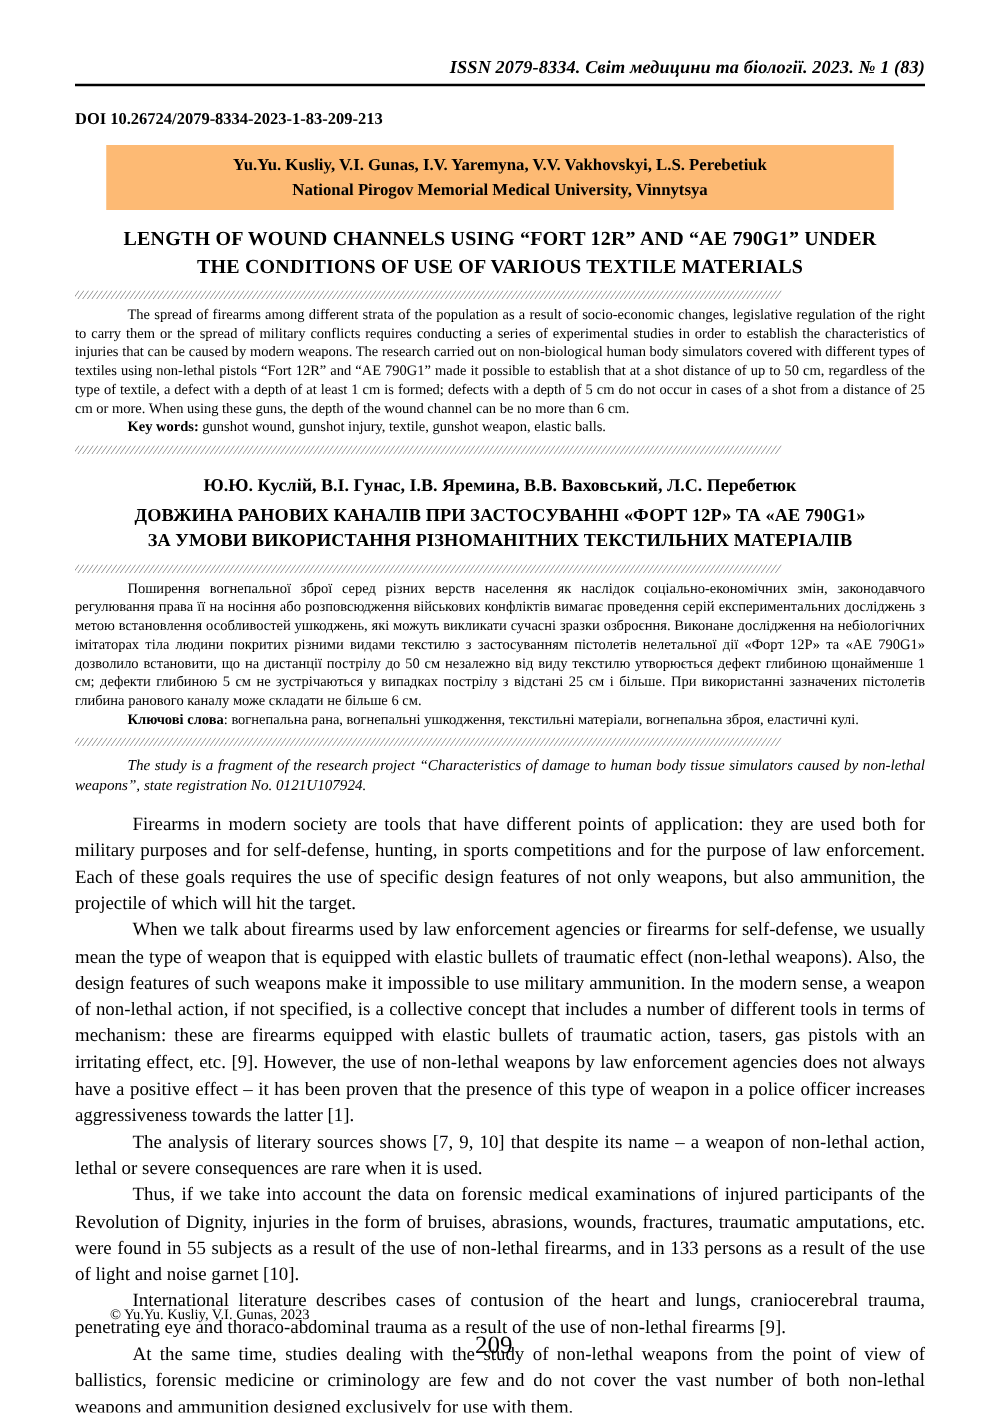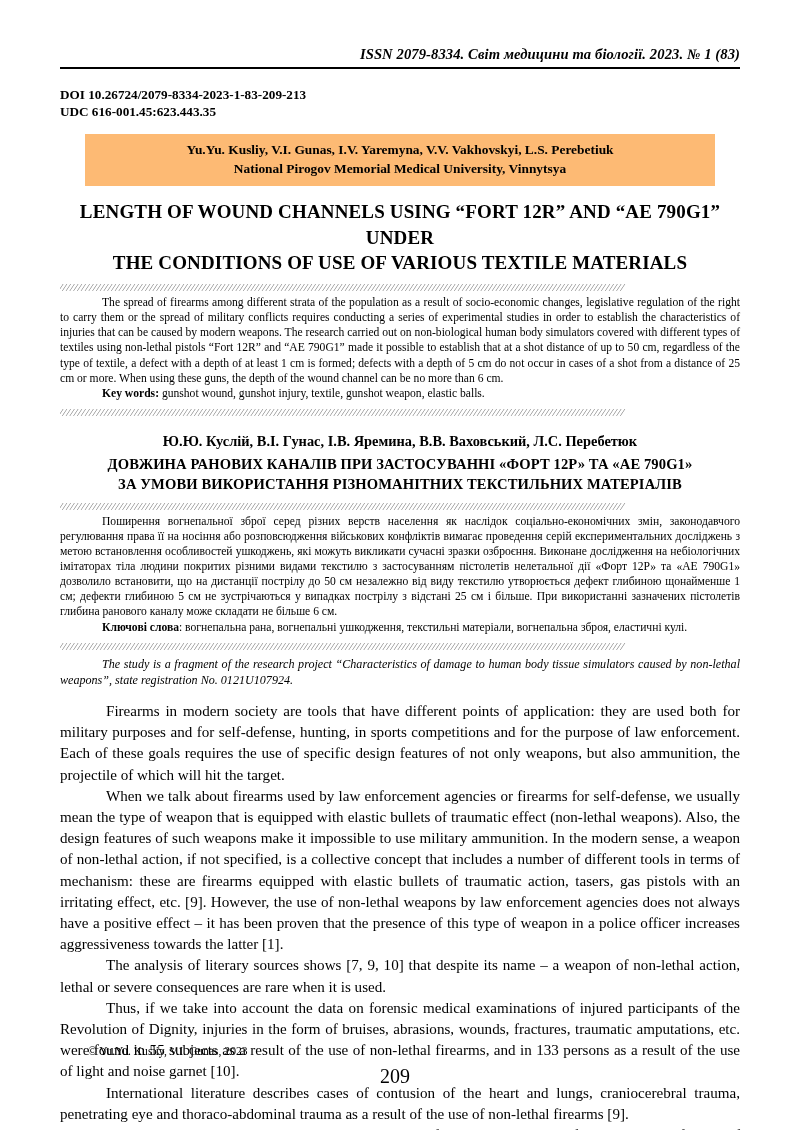--- a/index.html
+++ b/index.html
@@ -58,21 +58,21 @@
     font-size: 13.4px;
     line-height: 1.45;
     padding: 6px 4px 7px 4px;
   }
 
   
   .doc-title {
     margin: 13px 18px 0 18px;
     text-align: center;
     font-weight: bold;
-    font-size: 19px;
+    font-size: 16px;
     line-height: 1.36;
     letter-spacing: .15px;
   }
 
   .email {
     margin-top: 13px;
     text-align: right;
     font-size: 12.4px;
   }
 
@@ -164,21 +164,20 @@
 </head>
 <body>
 
 <div class="page">
 
   <div class="running-head">ISSN 2079-8334. Світ медицини та біології. 2023. № 1 (83)</div>
   <hr class="head-rule">
 
   <div class="ids">
     <div>DOI 10.26724/2079-8334-2023-1-83-209-213</div>
-    <div>UDC 616-001.45:623.443.35</div>
   </div>
 
   <div class="author-band">
     <div>Yu.Yu. Kusliy, V.I. Gunas, I.V. Yaremyna, V.V. Vakhovskyi, L.S. Perebetiuk</div>
     <div>National Pirogov Memorial Medical University, Vinnytsya</div>
   </div>
 
   <div class="doc-title">
     <div>LENGTH OF WOUND CHANNELS USING “FORT 12R” AND “AE 790G1” UNDER</div>
     <div>THE CONDITIONS OF USE OF VARIOUS TEXTILE MATERIALS</div>

